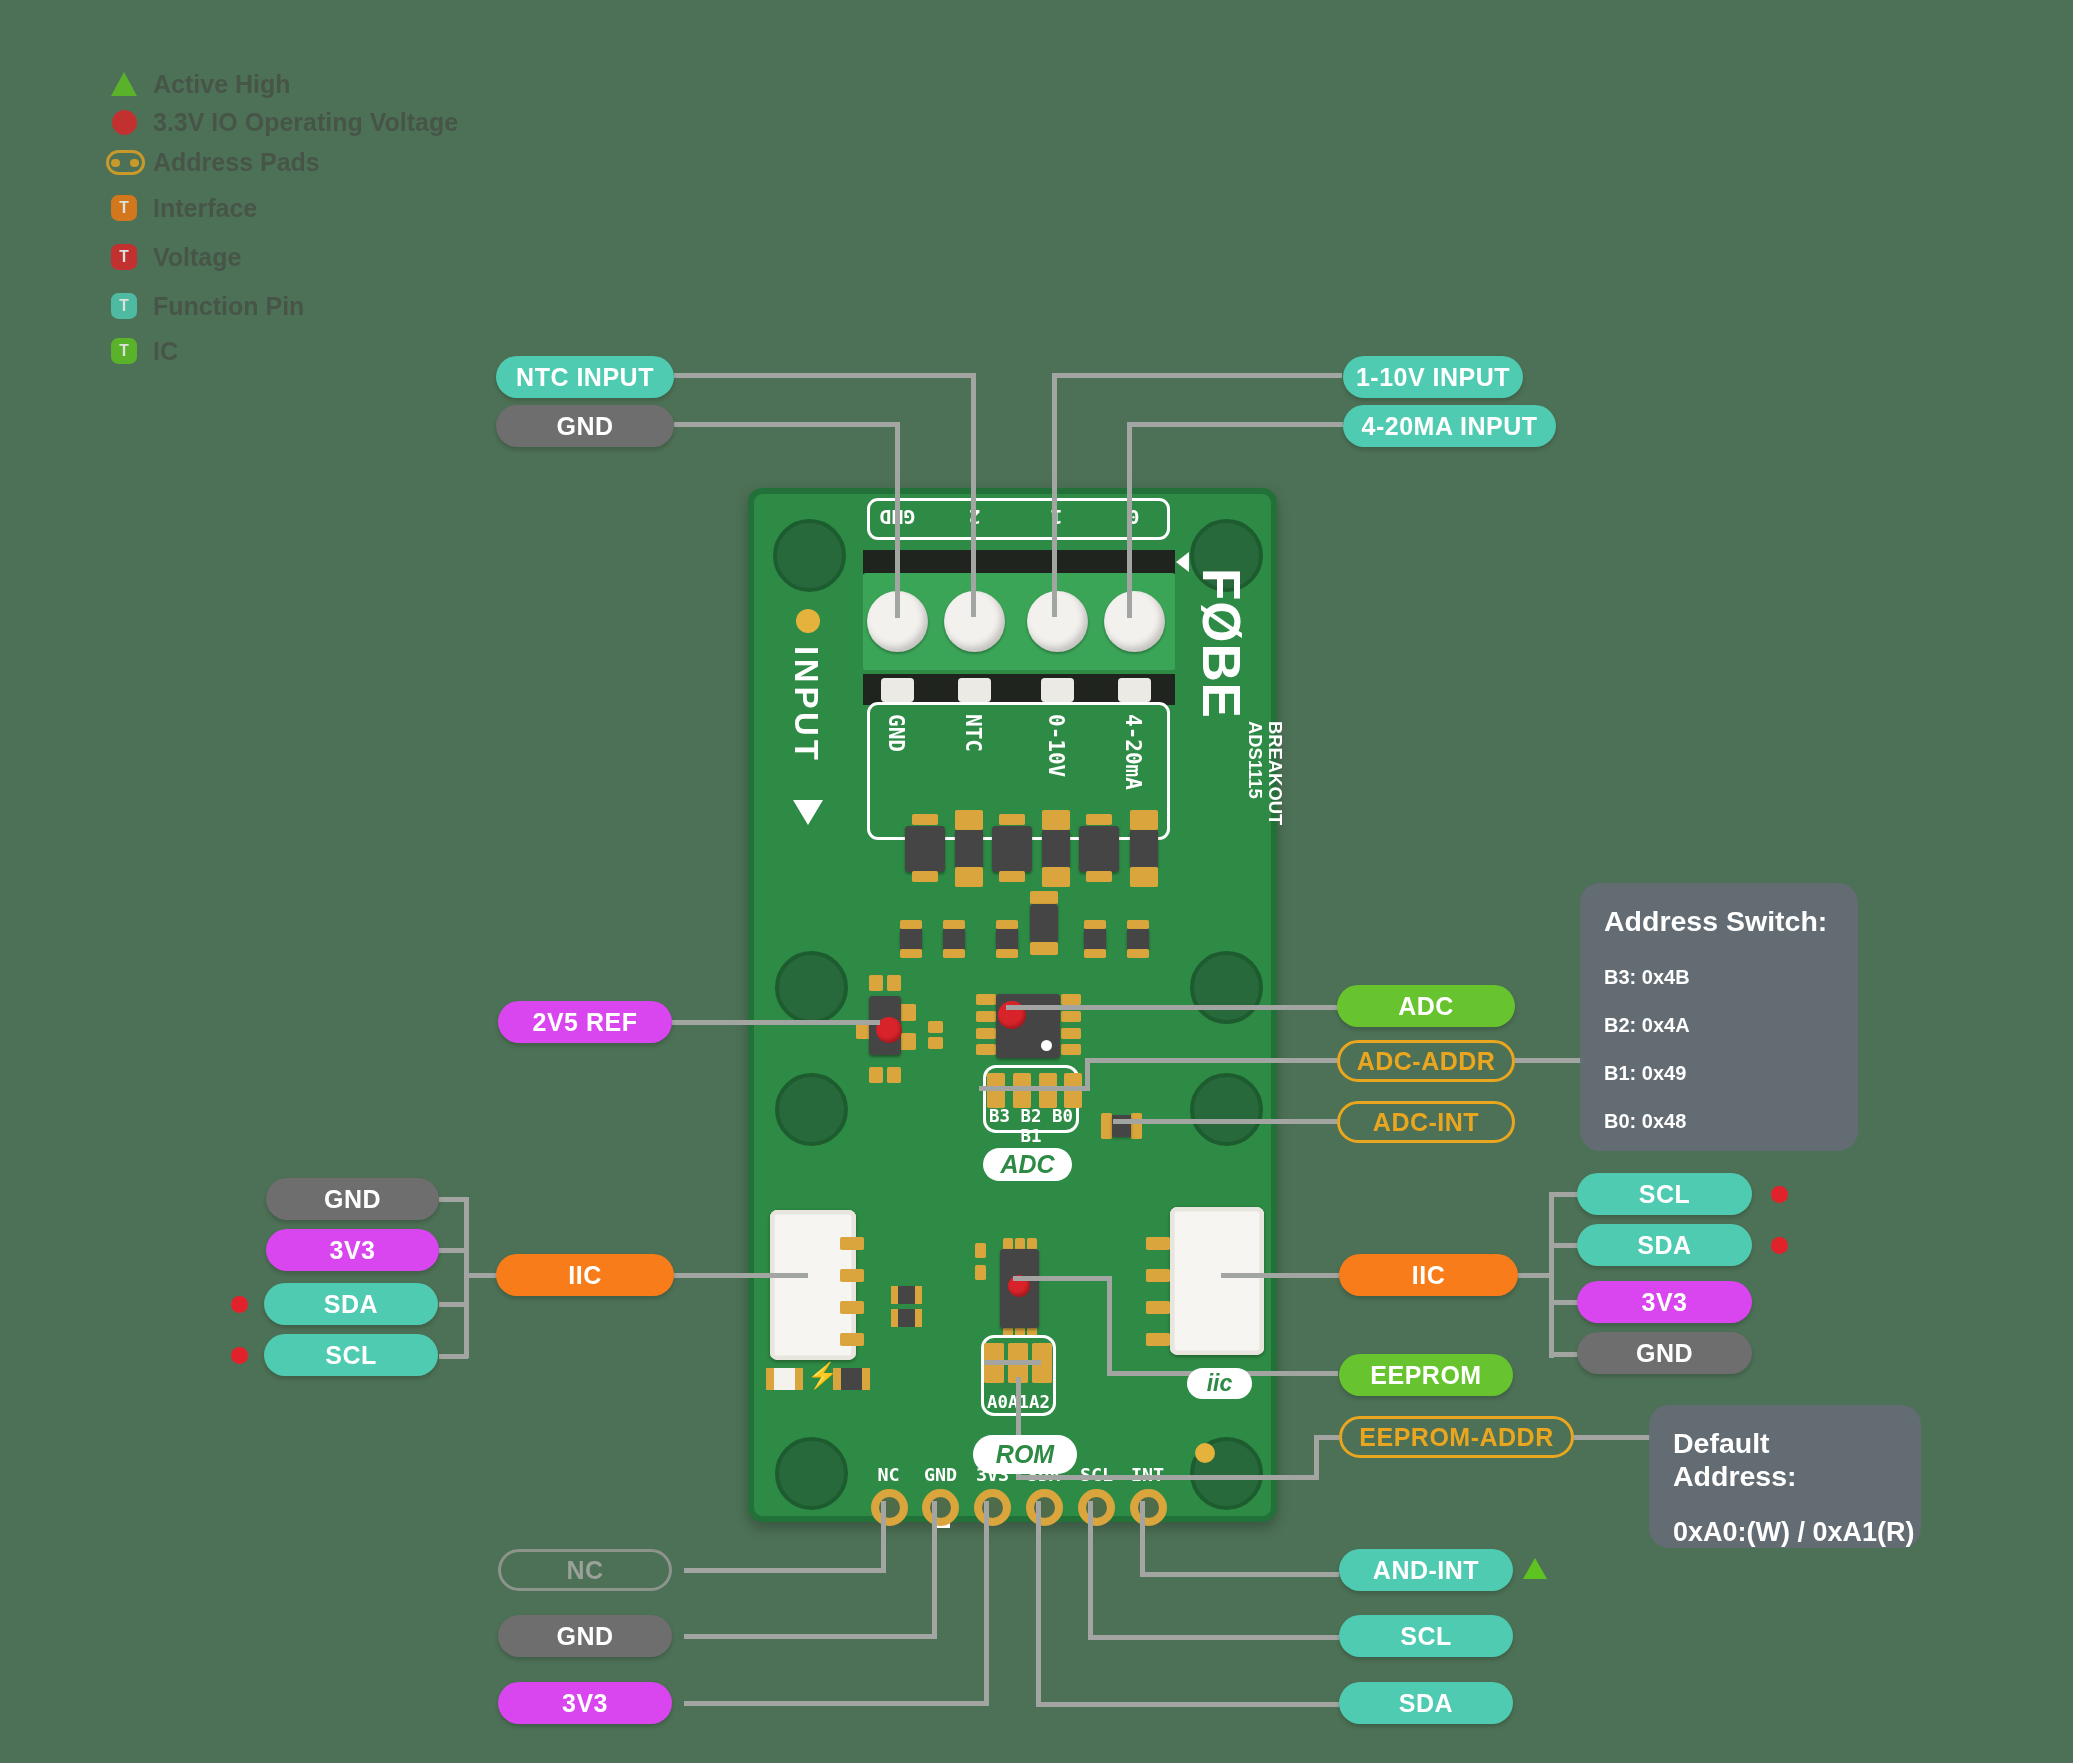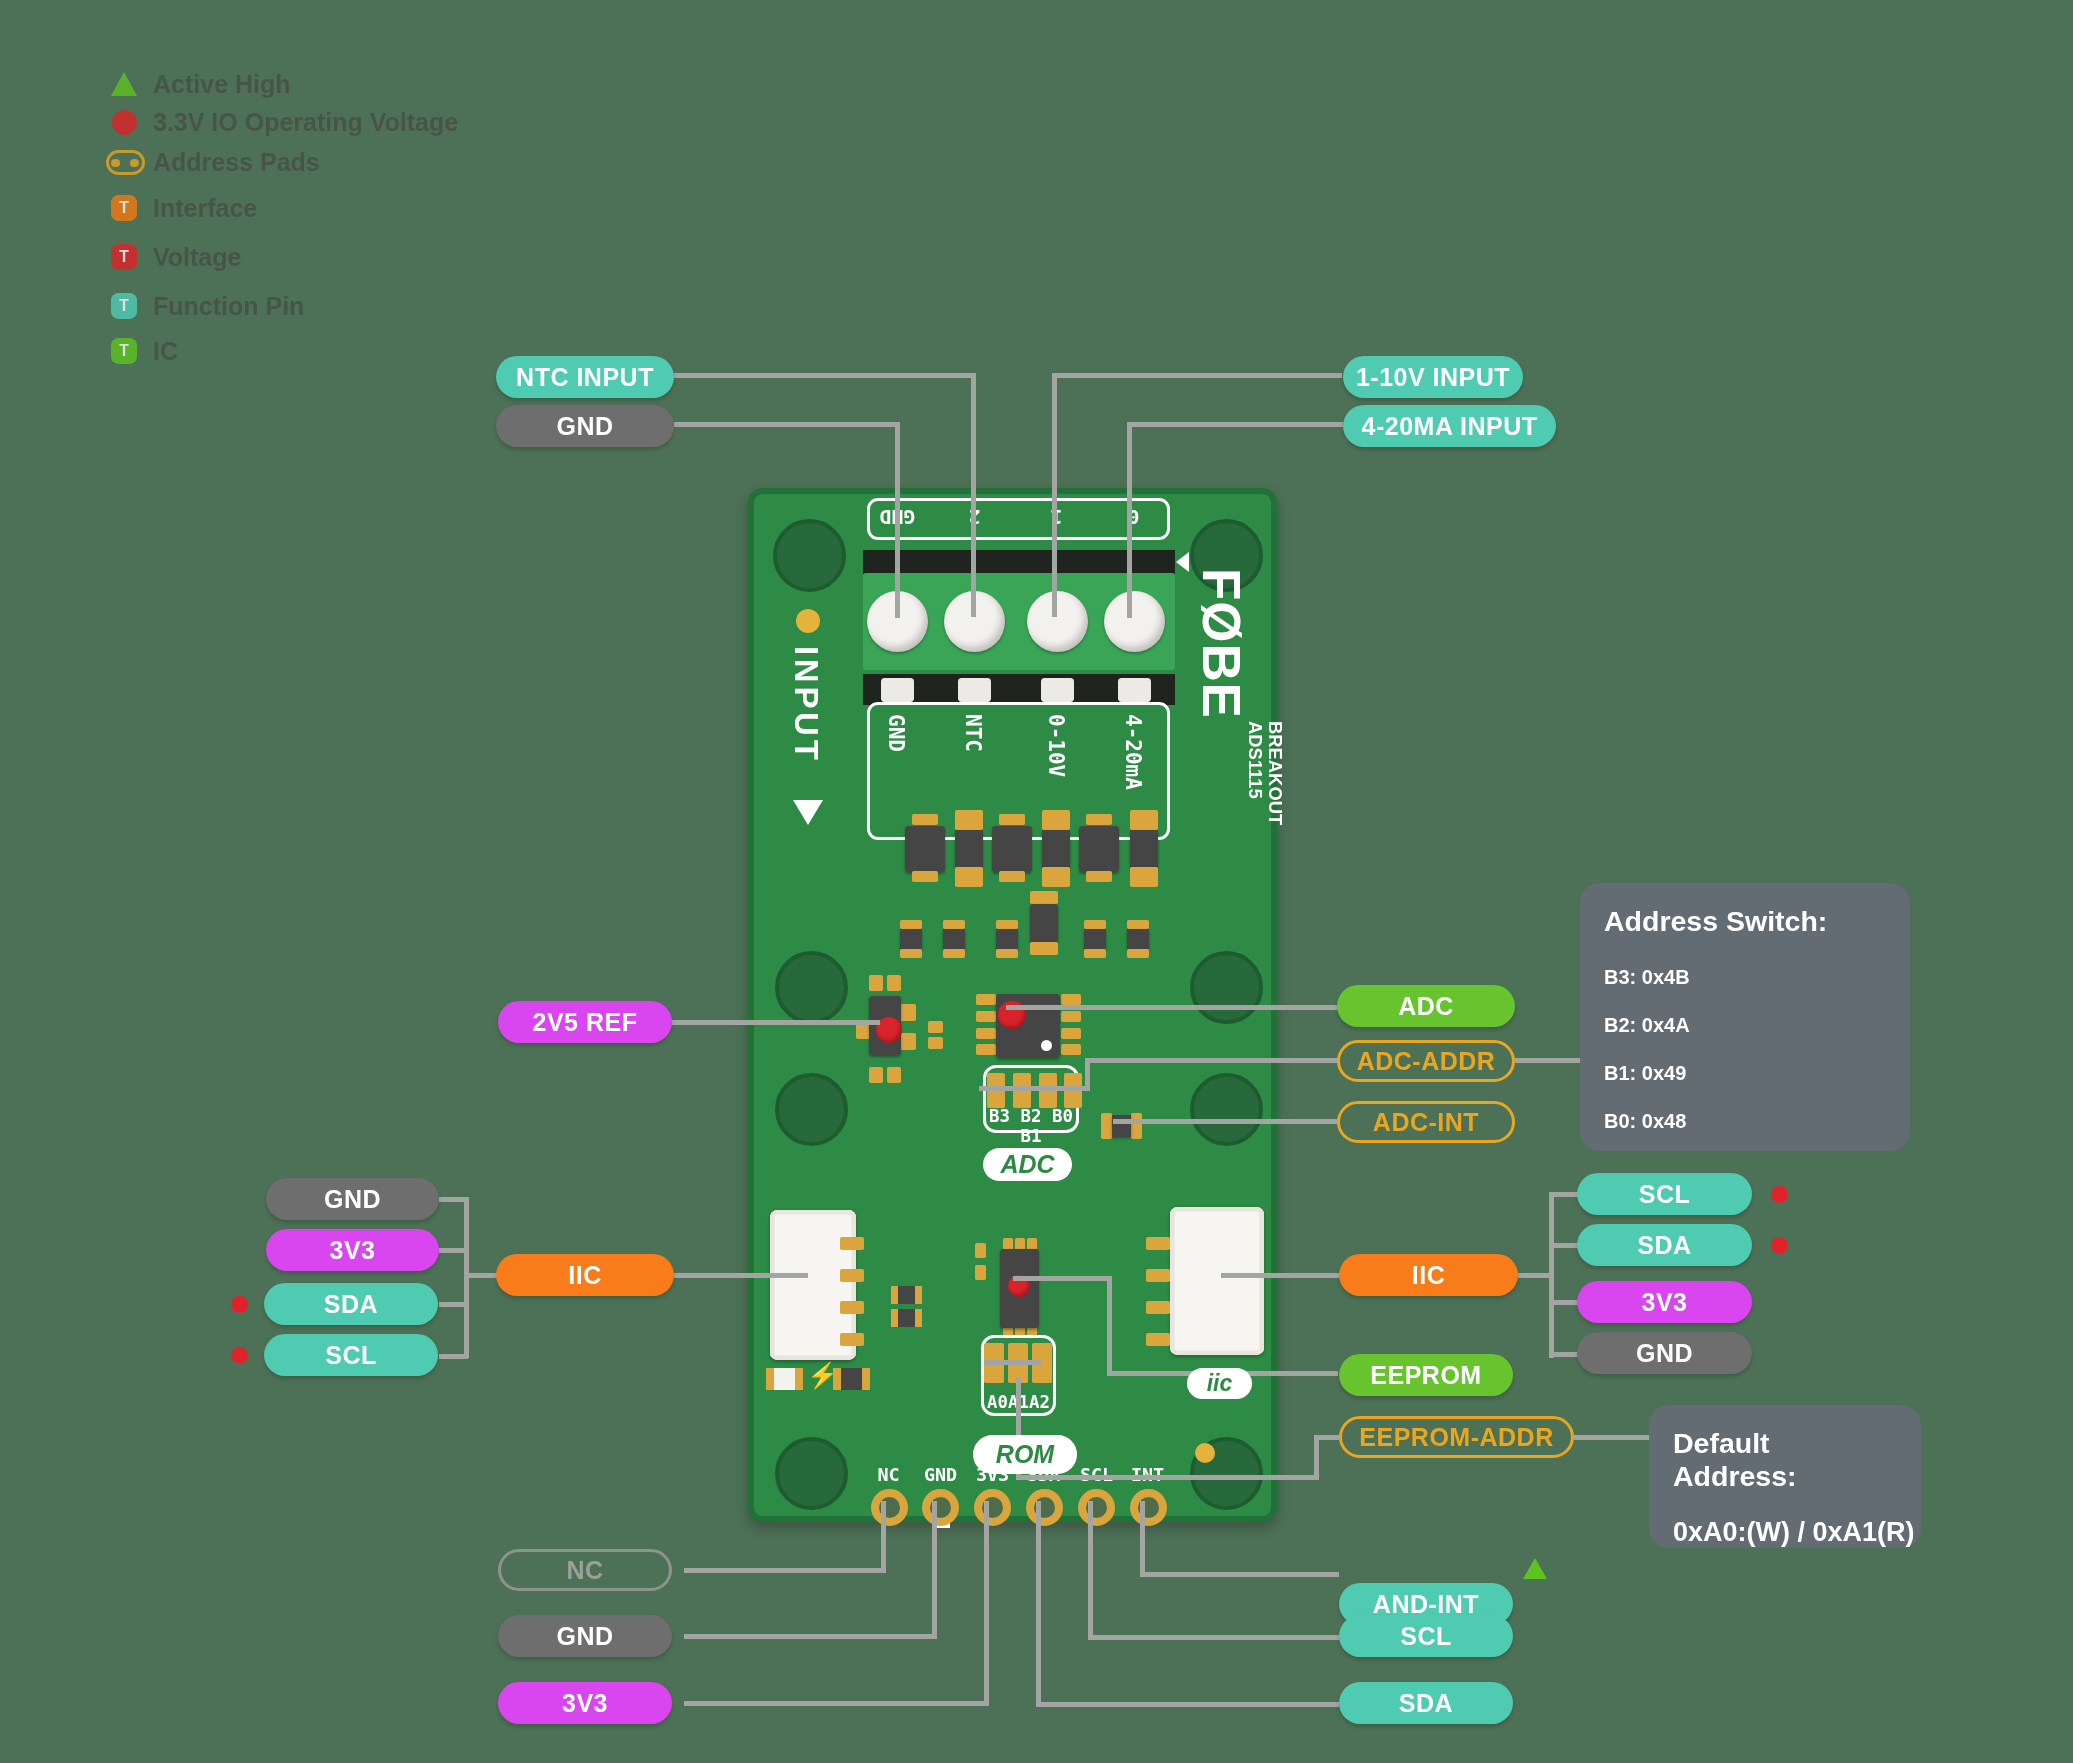--- a/index.html
+++ b/index.html
@@ -364,26 +364,26 @@
 <div class="dotr" style="left:1771px;top:1186px;"></div>
 <div class="dotr" style="left:1771px;top:1237px;"></div>
 
 <div class="pill grnp" style="left:1339px;top:1354px;width:174px;height:42px;">EEPROM</div>
 <div class="pill outy" style="left:1339px;top:1416px;width:235px;height:42px;">EEPROM-ADDR</div>
 
 <div class="pill outg" style="left:498px;top:1549px;width:174px;height:42px;">NC</div>
 <div class="pill gray" style="left:498px;top:1615px;width:174px;height:42px;">GND</div>
 <div class="pill redp" style="left:498px;top:1682px;width:174px;height:42px;">3V3</div>
 
-<div class="pill teal" style="left:1339px;top:1549px;width:174px;height:42px;margin-top:34px;">AND-INT</div>
+<div class="pill teal" style="left:1339px;top:1549px;width:174px;height:42px;">AND-INT</div>
 <div class="abs" style="left:1523px;top:1558px;width:0;height:0;border-left:12px solid transparent;border-right:12px solid transparent;border-bottom:21px solid #5ec321;z-index:6;"></div>
 <div class="pill teal" style="left:1339px;top:1615px;width:174px;height:42px;">SCL</div>
 <div class="pill teal" style="left:1339px;top:1682px;width:174px;height:42px;">SDA</div>
 
-<div class="infobox" style="left:1580px;top:883px;width:330px;height:268px;">
+<div class="infobox" style="left:1580px;top:883px;width:278px;height:268px;">
   <div class="t">Address Switch:</div>
   <div class="l">B3: 0x4B</div>
   <div class="l">B2: 0x4A</div>
   <div class="l">B1: 0x49</div>
   <div class="l">B0: 0x48</div>
 </div>
 <div class="infobox" style="left:1649px;top:1405px;width:272px;height:143px;">
   <div class="t">Default Address:</div>
   <div class="l" style="font-size:27px;white-space:nowrap;">0xA0:(W) / 0xA1(R)</div>
 </div>

